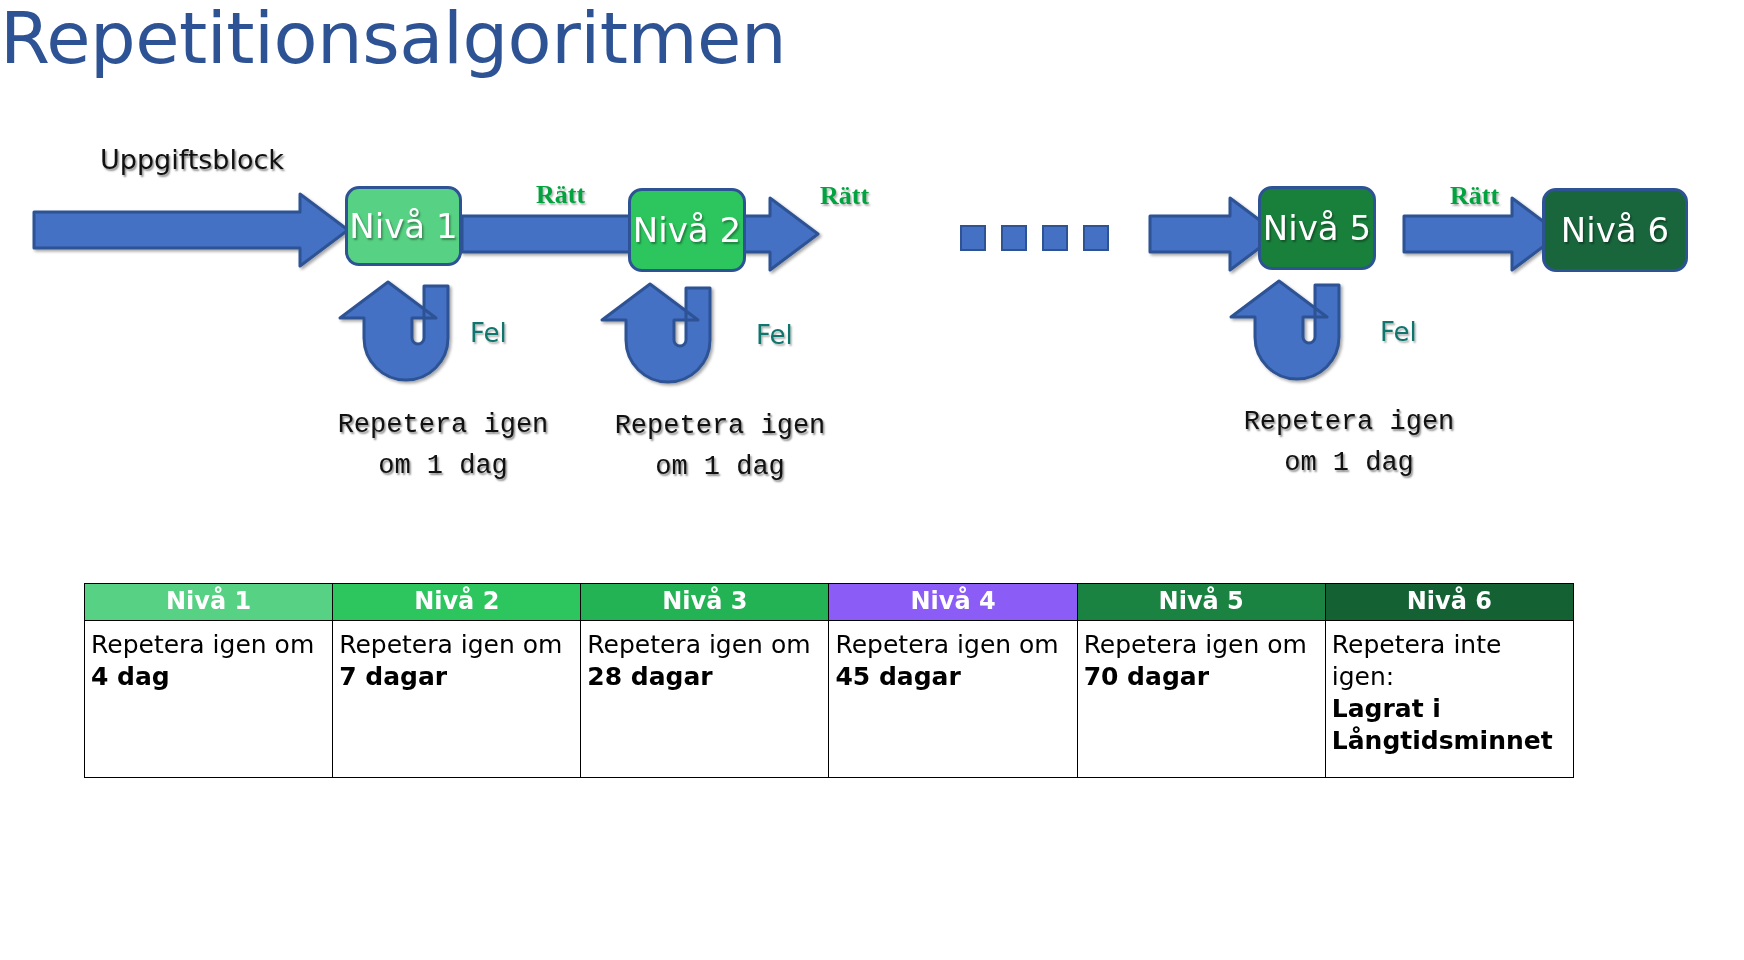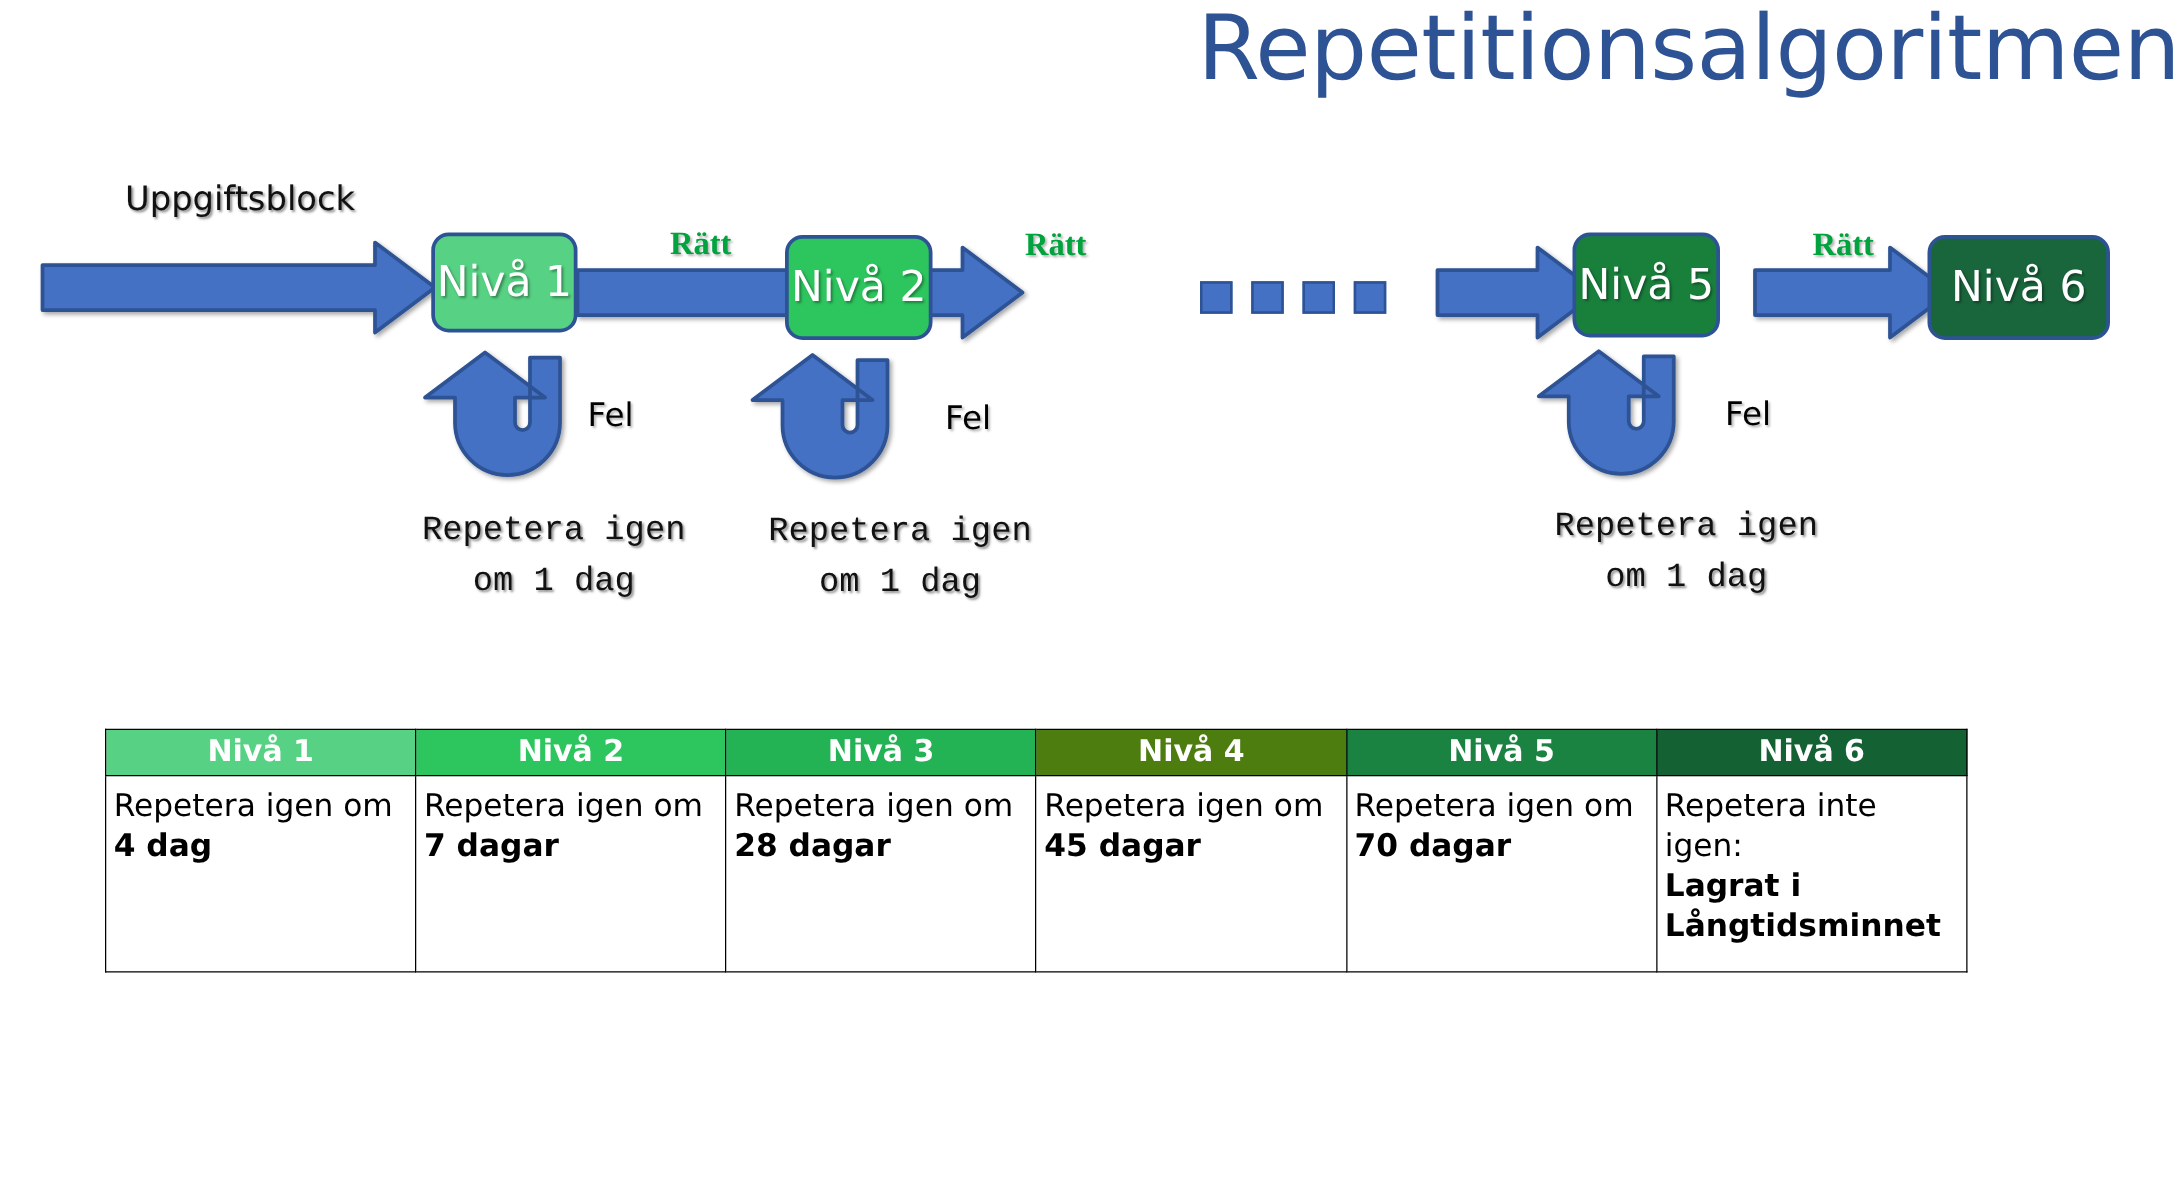--- a/index.html
+++ b/index.html
@@ -14,21 +14,21 @@
     overflow: hidden;
     font-family: "DejaVu Sans", "Liberation Sans", sans-serif;
   }
 
   
   #page-title {
     position: absolute;
     left: 0;
     top: 2px;
     width: 1744px;
-    text-align: right;
+    text-align: left;
     font-family: "DejaVu Sans", "Liberation Sans", sans-serif;
     font-size: 72px;
     font-weight: 400;
     color: #2E5395;
     letter-spacing: -0.5px;
     line-height: 1.0;
     white-space: nowrap;
   }
 
   
@@ -75,21 +75,21 @@
     color: #00A33E;
     text-shadow: 1.5px 1.5px 2px rgba(0,0,0,0.30);
     white-space: nowrap;
     font-family: Liberation Serif, serif;
   }
 
   .fel-label {
     position: absolute;
     font-size: 26px;
     font-weight: normal;
-    color: #000000;
+    color: #0f766e;
     text-shadow: 1.5px 1.5px 2px rgba(0,0,0,0.30);
     white-space: nowrap;
   }
 
   .repeat-label {
     position: absolute;
     font-size: 27px;
     color: #111111;
     text-align: center;
     line-height: 1.5;
@@ -273,21 +273,21 @@
   </div>
 
 </div>
 
 <table id="levels-table">
   <thead>
     <tr>
       <th style="background:#57D183;">Nivå 1</th>
       <th style="background:#2DC55E;">Nivå 2</th>
       <th style="background:#23B355;text-align:center;">Nivå 3</th>
-      <th style="background:#4d7c0f;">Nivå 4</th>
+      <th style="background:#8b5cf6;">Nivå 4</th>
       <th style="background:#1A8342;">Nivå 5</th>
       <th style="background:#146234;">Nivå 6</th>
     </tr>
   </thead>
   <tbody>
     <tr>
       <td>
         <span class="cell-top">Repetera igen om</span>
         <span class="cell-bottom">4 dag</span>
       </td>

